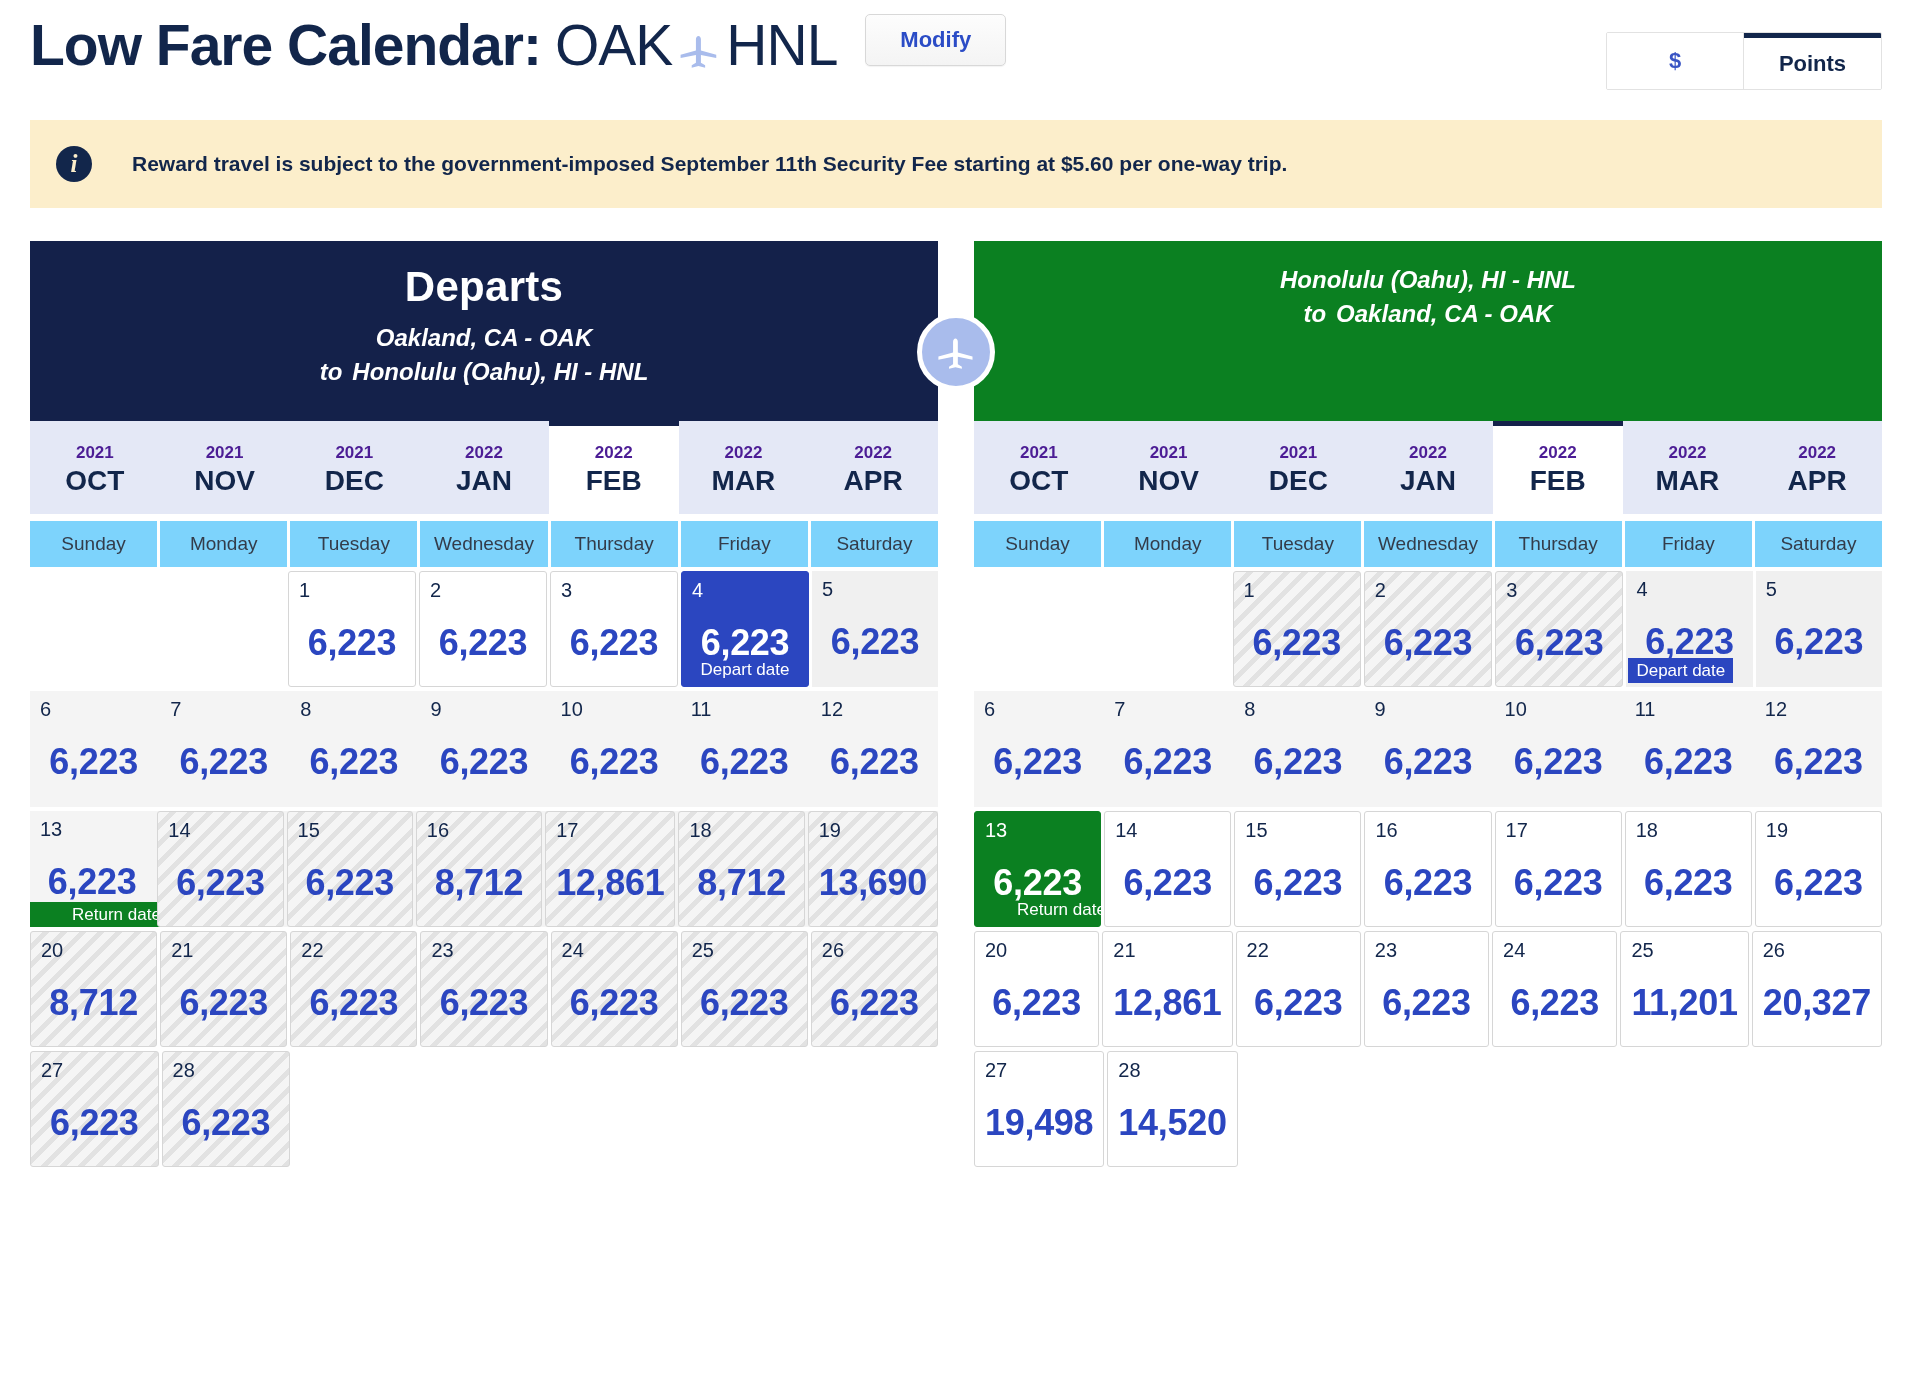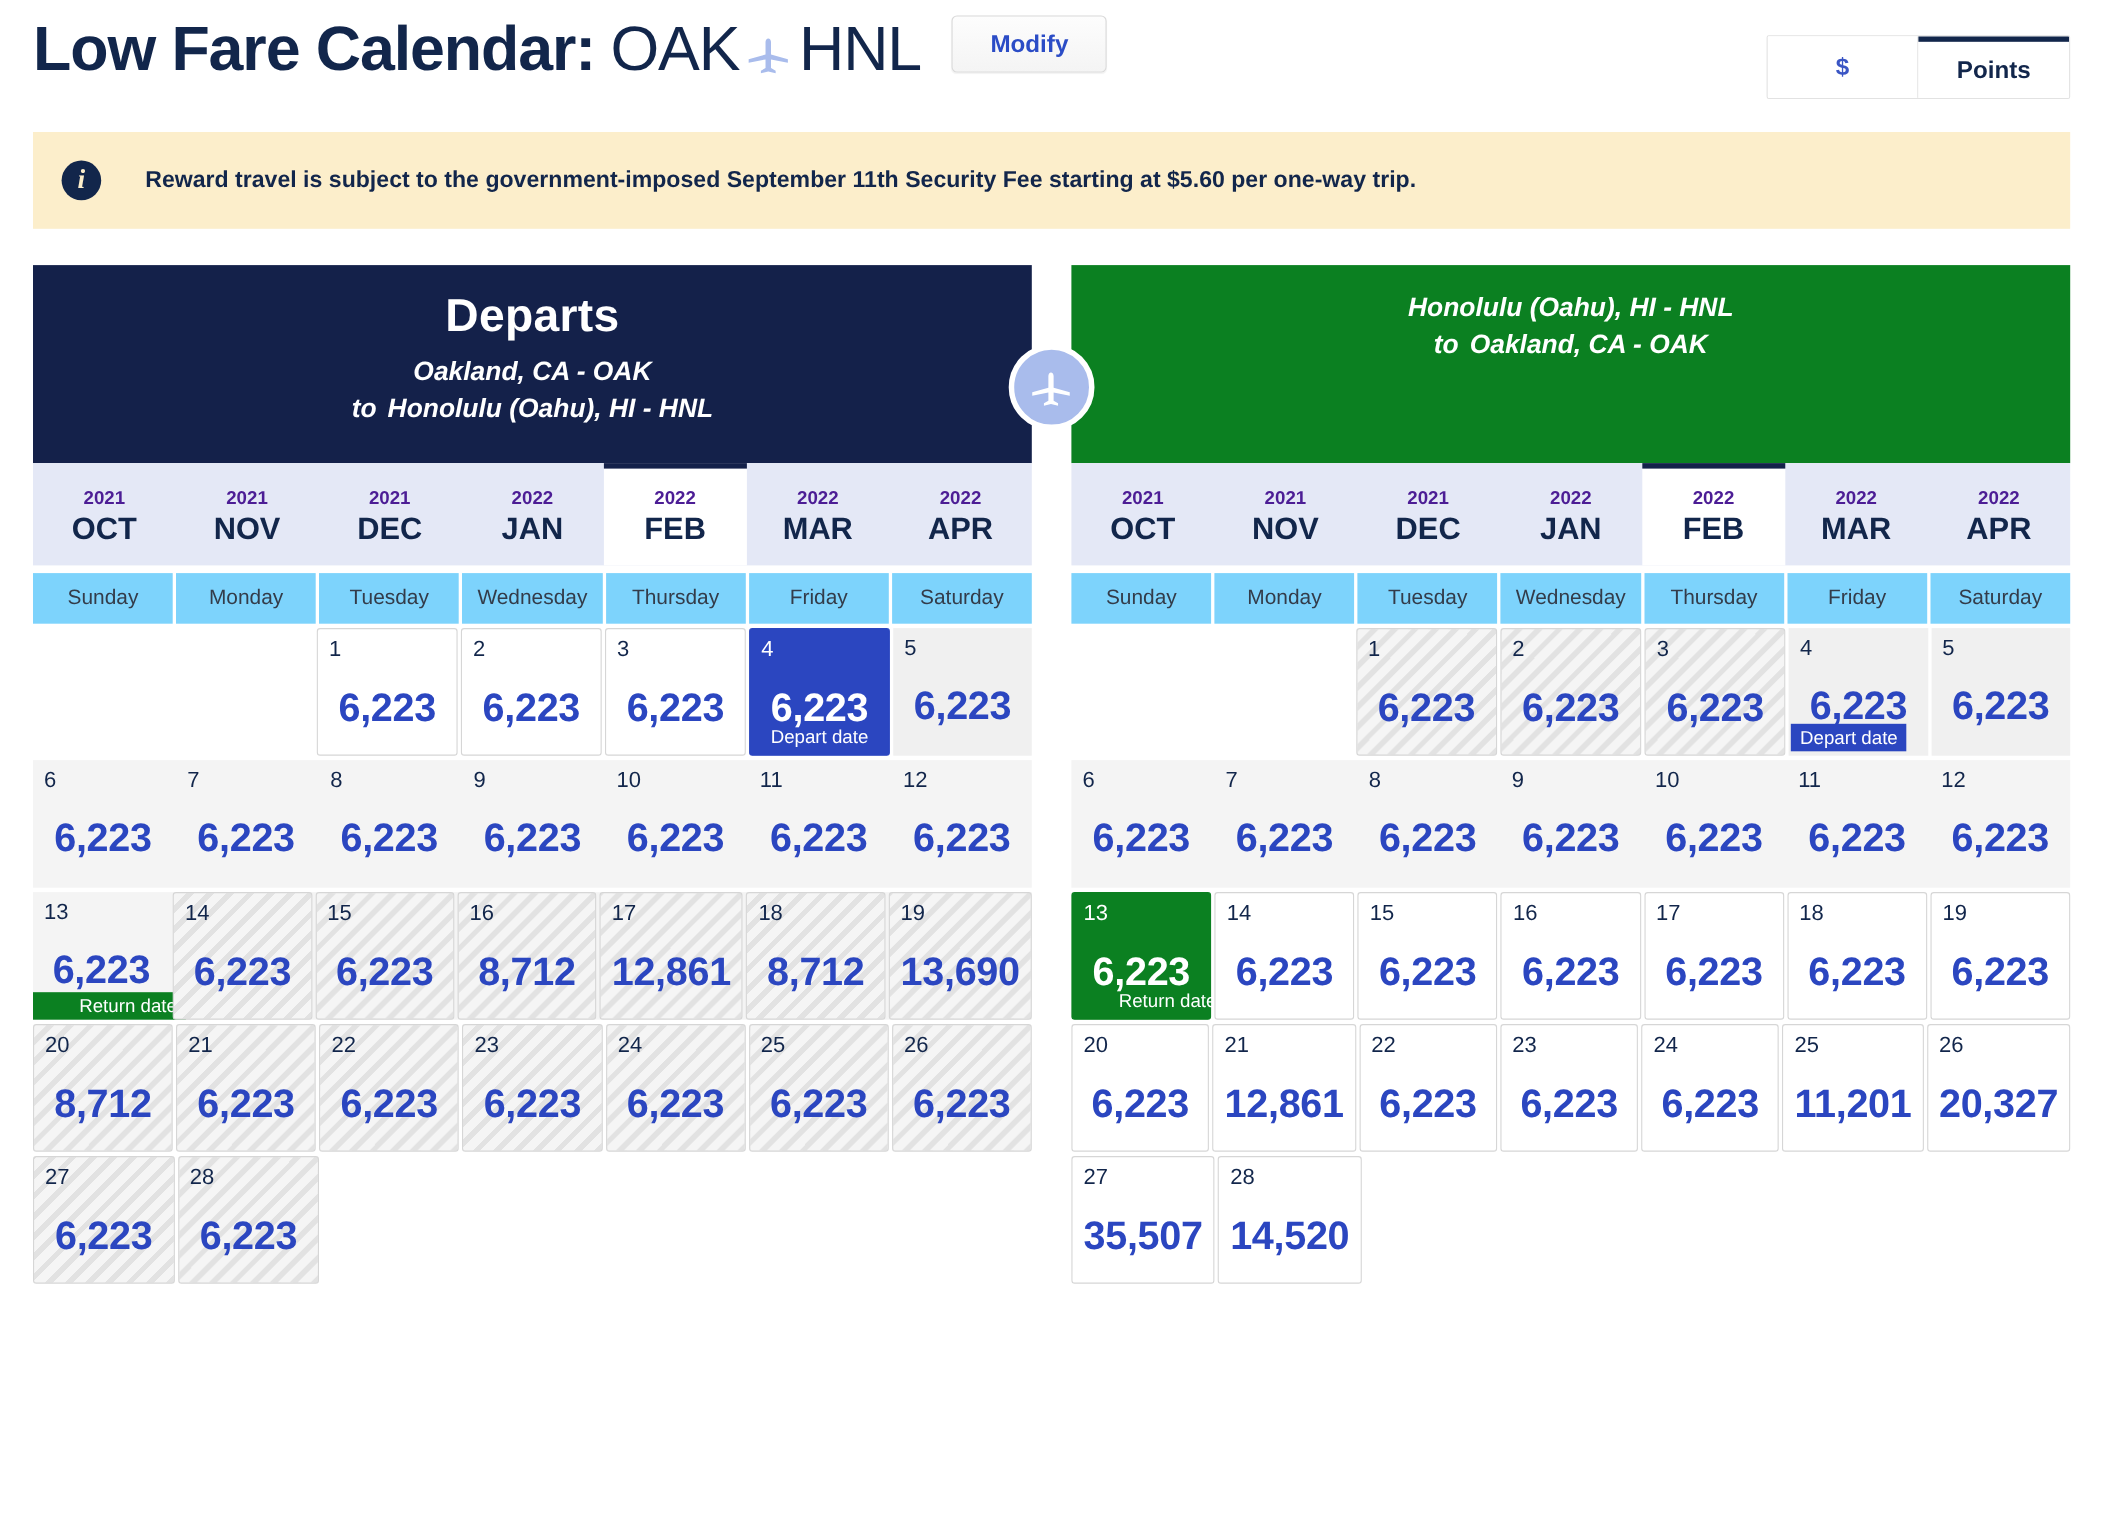--- a/index.html
+++ b/index.html
@@ -661,21 +661,21 @@
               <div class="pts">11,201</div>
             </div>
             <div class="day card">
               <div class="dnum">26</div>
               <div class="pts">20,327</div>
             </div>
           </div>
           <div class="week">
             <div class="day card">
               <div class="dnum">27</div>
-              <div class="pts">35,507</div>
+              <div class="pts">19,498</div>
             </div>
             <div class="day card">
               <div class="dnum">28</div>
               <div class="pts">14,520</div>
             </div>
             <div class="day empty"></div>
             <div class="day empty"></div>
             <div class="day empty"></div>
             <div class="day empty"></div>
             <div class="day empty"></div>

